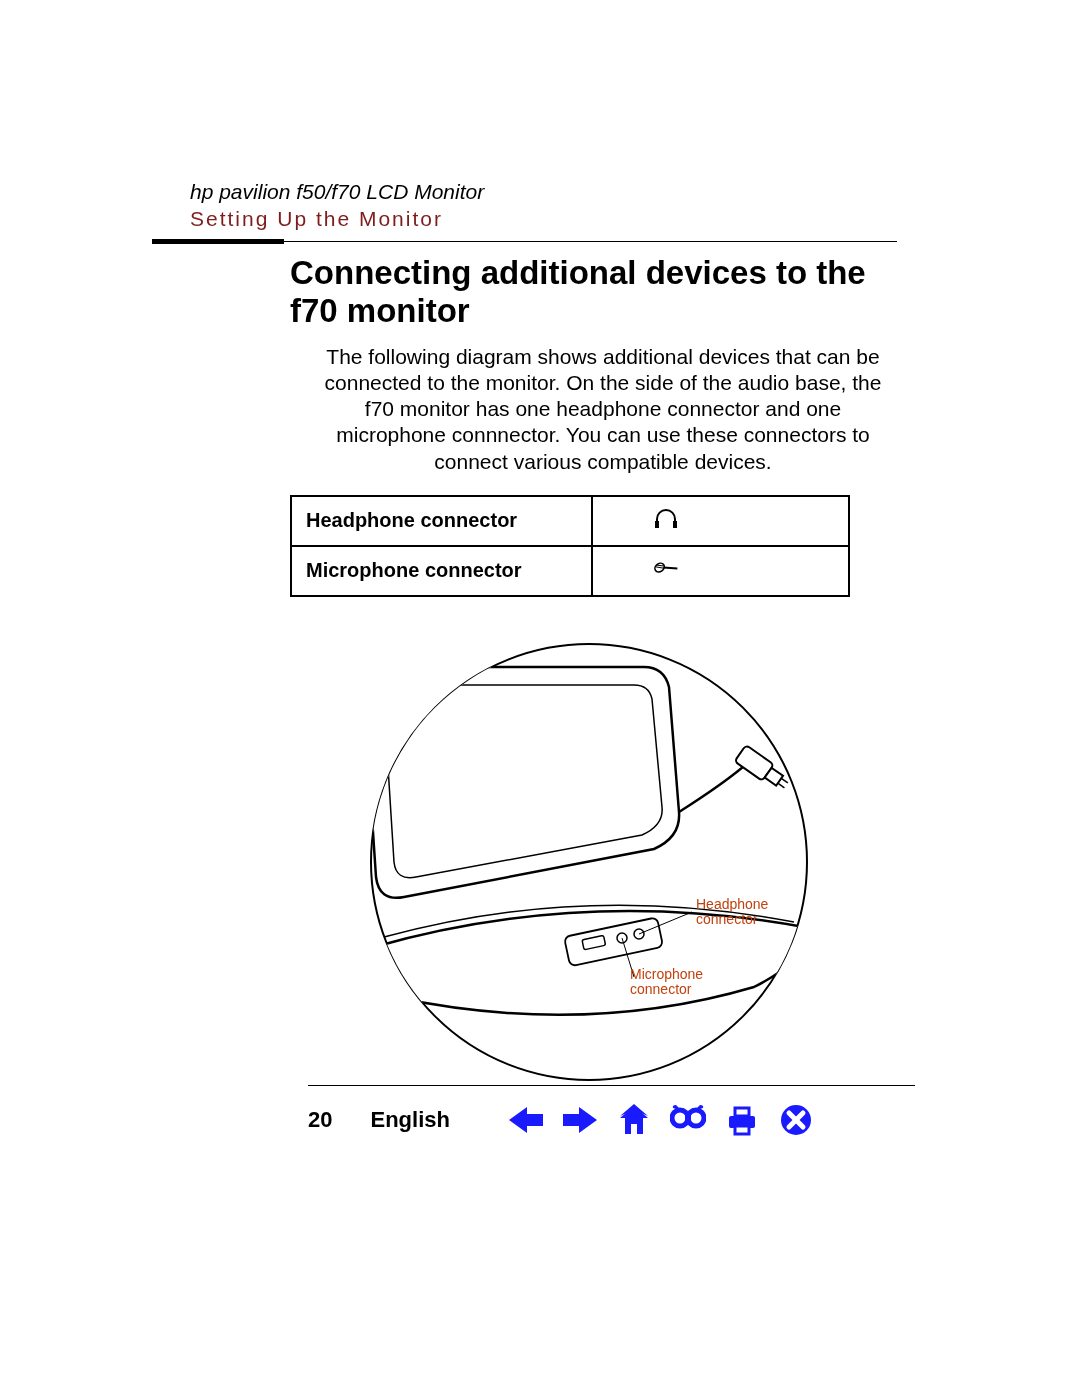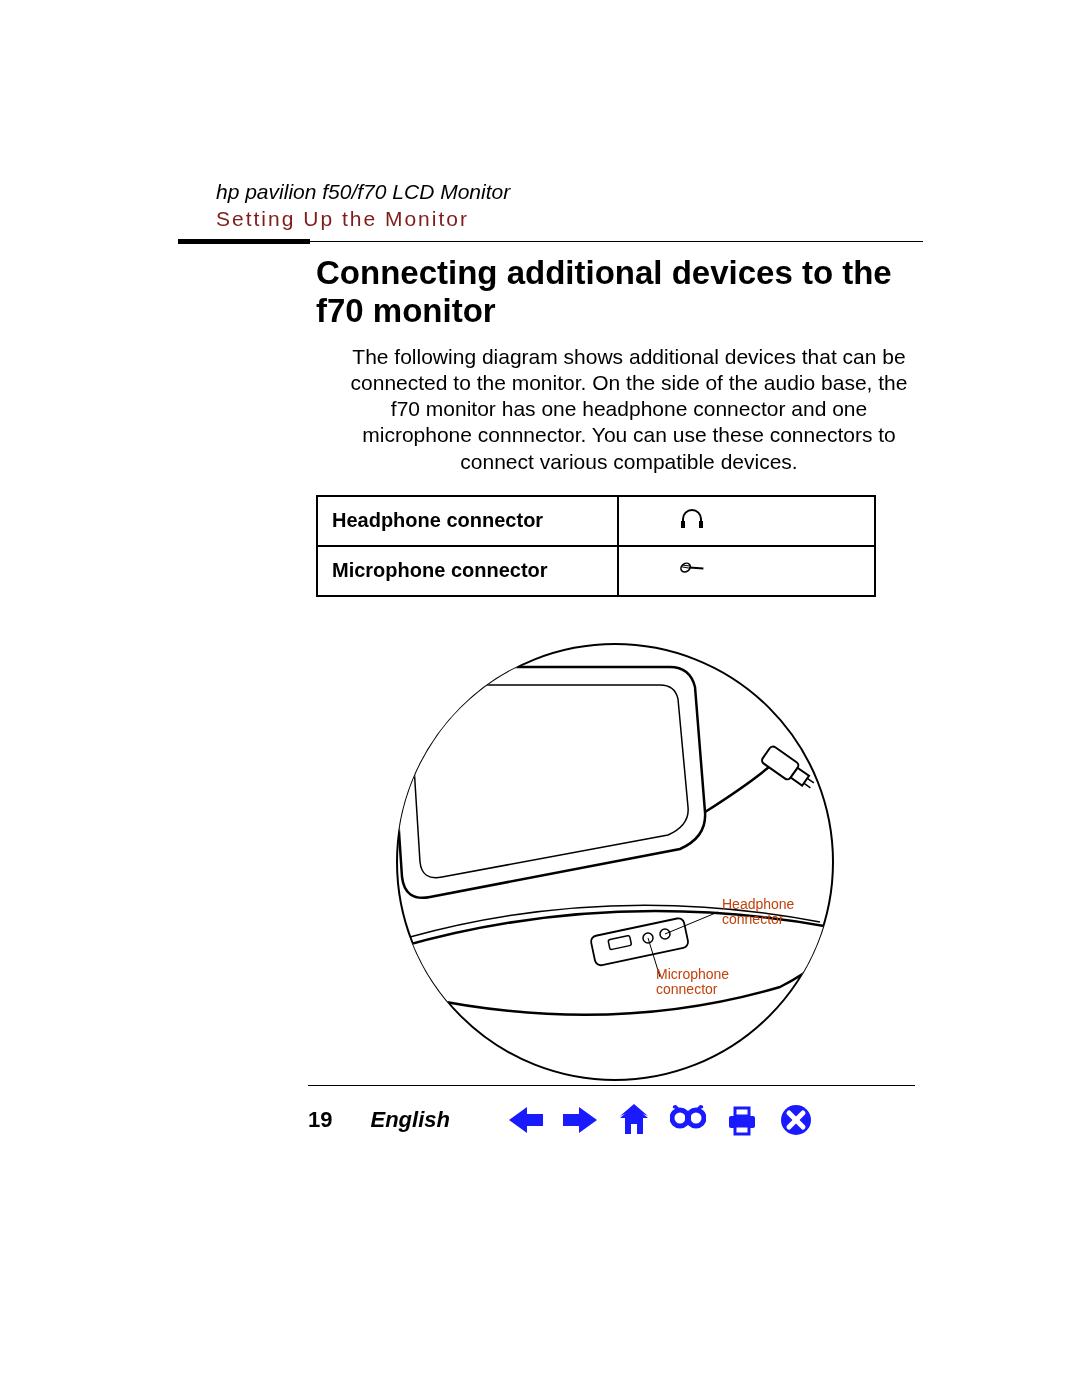--- a/index.html
+++ b/index.html
@@ -7,21 +7,21 @@
     padding: 0;
     background: #fff;
     font-family: "Arial", "Helvetica", sans-serif;
     color: #000;
     width: 1080px;
     height: 1397px;
     position: relative;
   }
   .page {
     position: absolute;
-    left: 178px;
+    left: 152px;
     top: 178px;
     width: 745px;
   }
   .running-head {
     font-size: 21px;
     line-height: 1.3;
     margin-left: 38px;
     margin-bottom: 6px;
   }
   .rh1 { font-style: italic; }
@@ -106,21 +106,20 @@
     align-items: center;
     gap: 38px;
   }
   .pg {
     font-size: 22px;
     font-weight: bold;
   }
   .lang {
     font-size: 22px;
     font-weight: bold;
-    font-style: italic;
     margin-right: 20px;
   }
   .nav {
     display: flex;
     gap: 18px;
     align-items: center;
   }
   .nav-btn {
     width: 36px;
     height: 36px;
@@ -215,21 +214,21 @@
 connector</span></div>
       <div class="callout mic"><span style="white-space:pre-line">Microphone
 connector</span></div>
     </div>
   </div>
 </div>
 
 <div class="footer">
   <div class="thin"></div>
   <div class="footer-row">
-    <span class="pg">19</span>
+    <span class="pg">20</span>
     <span class="lang">English</span>
     <div class="nav">
       <div class="nav-btn">
         <svg width="34" height="30" viewBox="0 0 34 30">
             <polygon points="0,15 18,2 18,9 34,9 34,21 18,21 18,28" class="blue"></polygon>
           </svg>
       </div>
       <div class="nav-btn">
         <svg width="34" height="30" viewBox="0 0 34 30">
             <polygon points="34,15 16,2 16,9 0,9 0,21 16,21 16,28" class="blue"></polygon>

